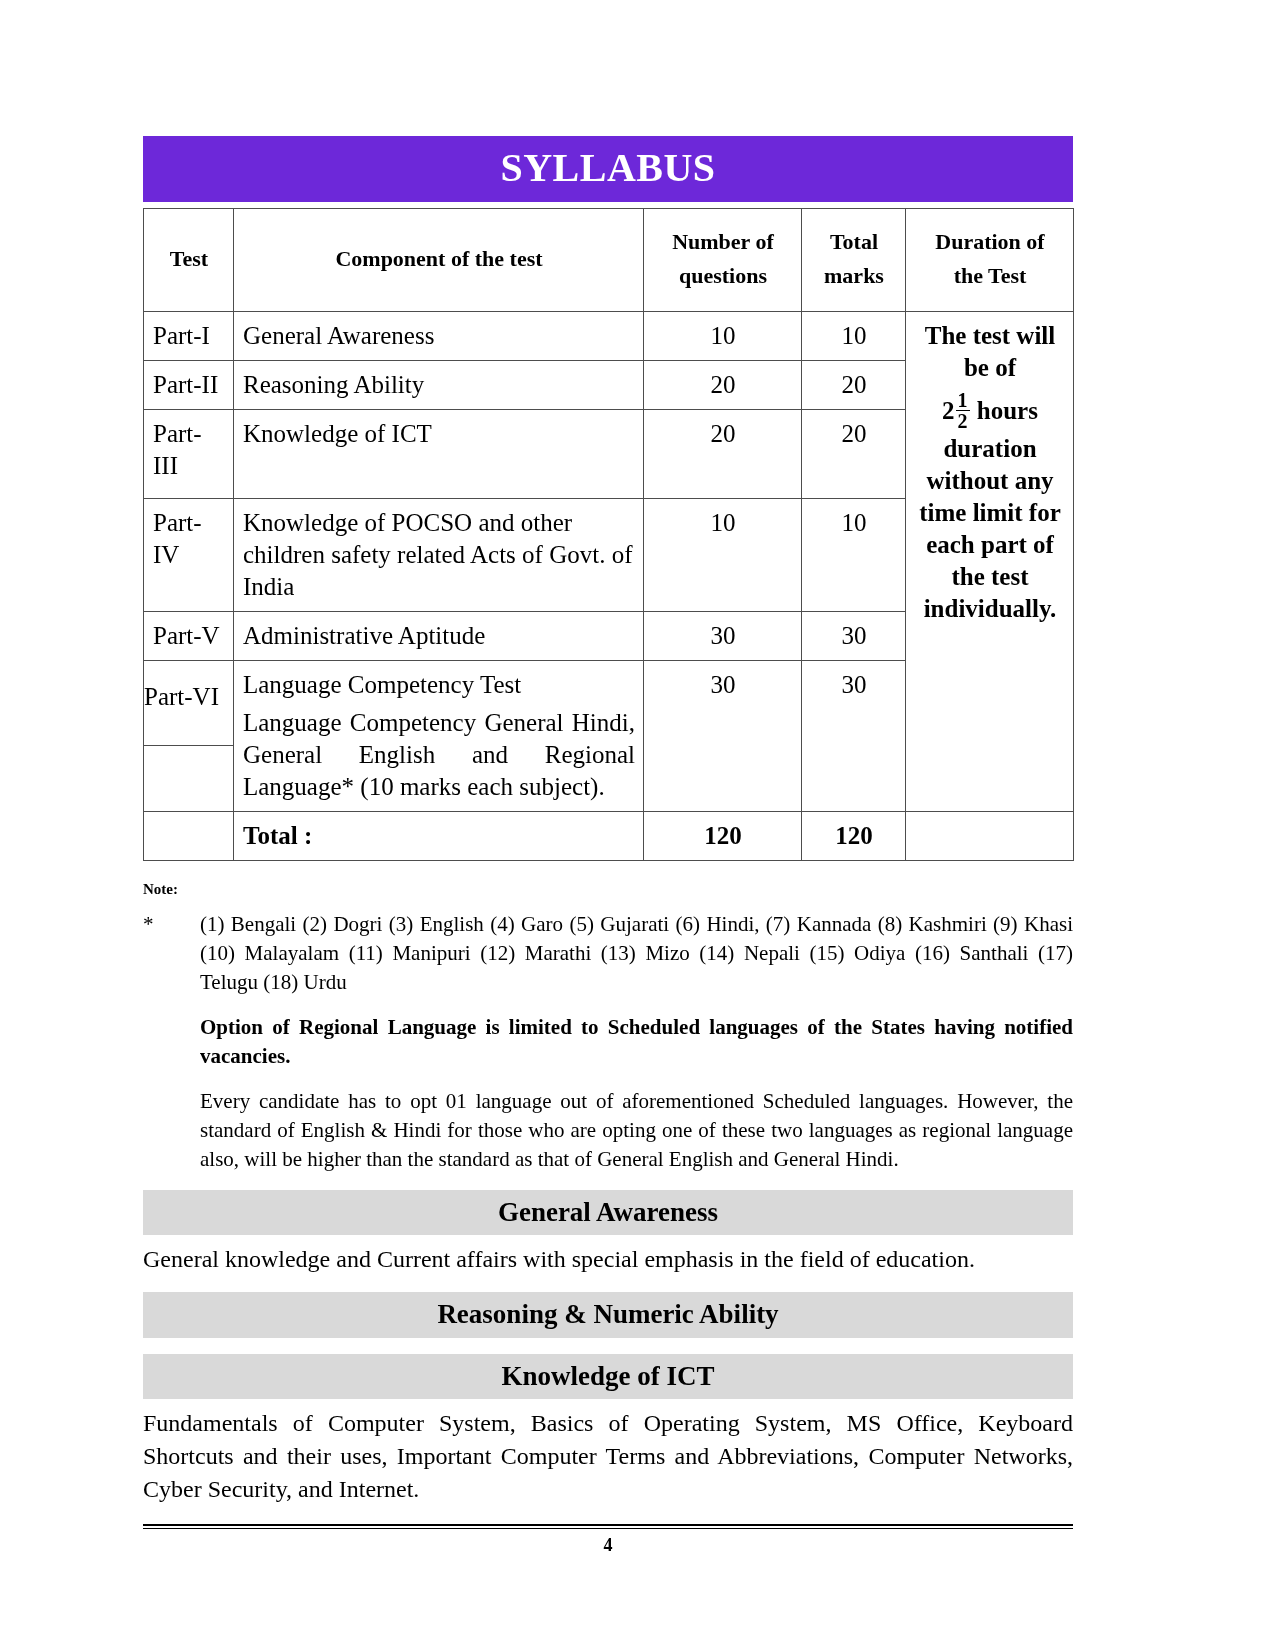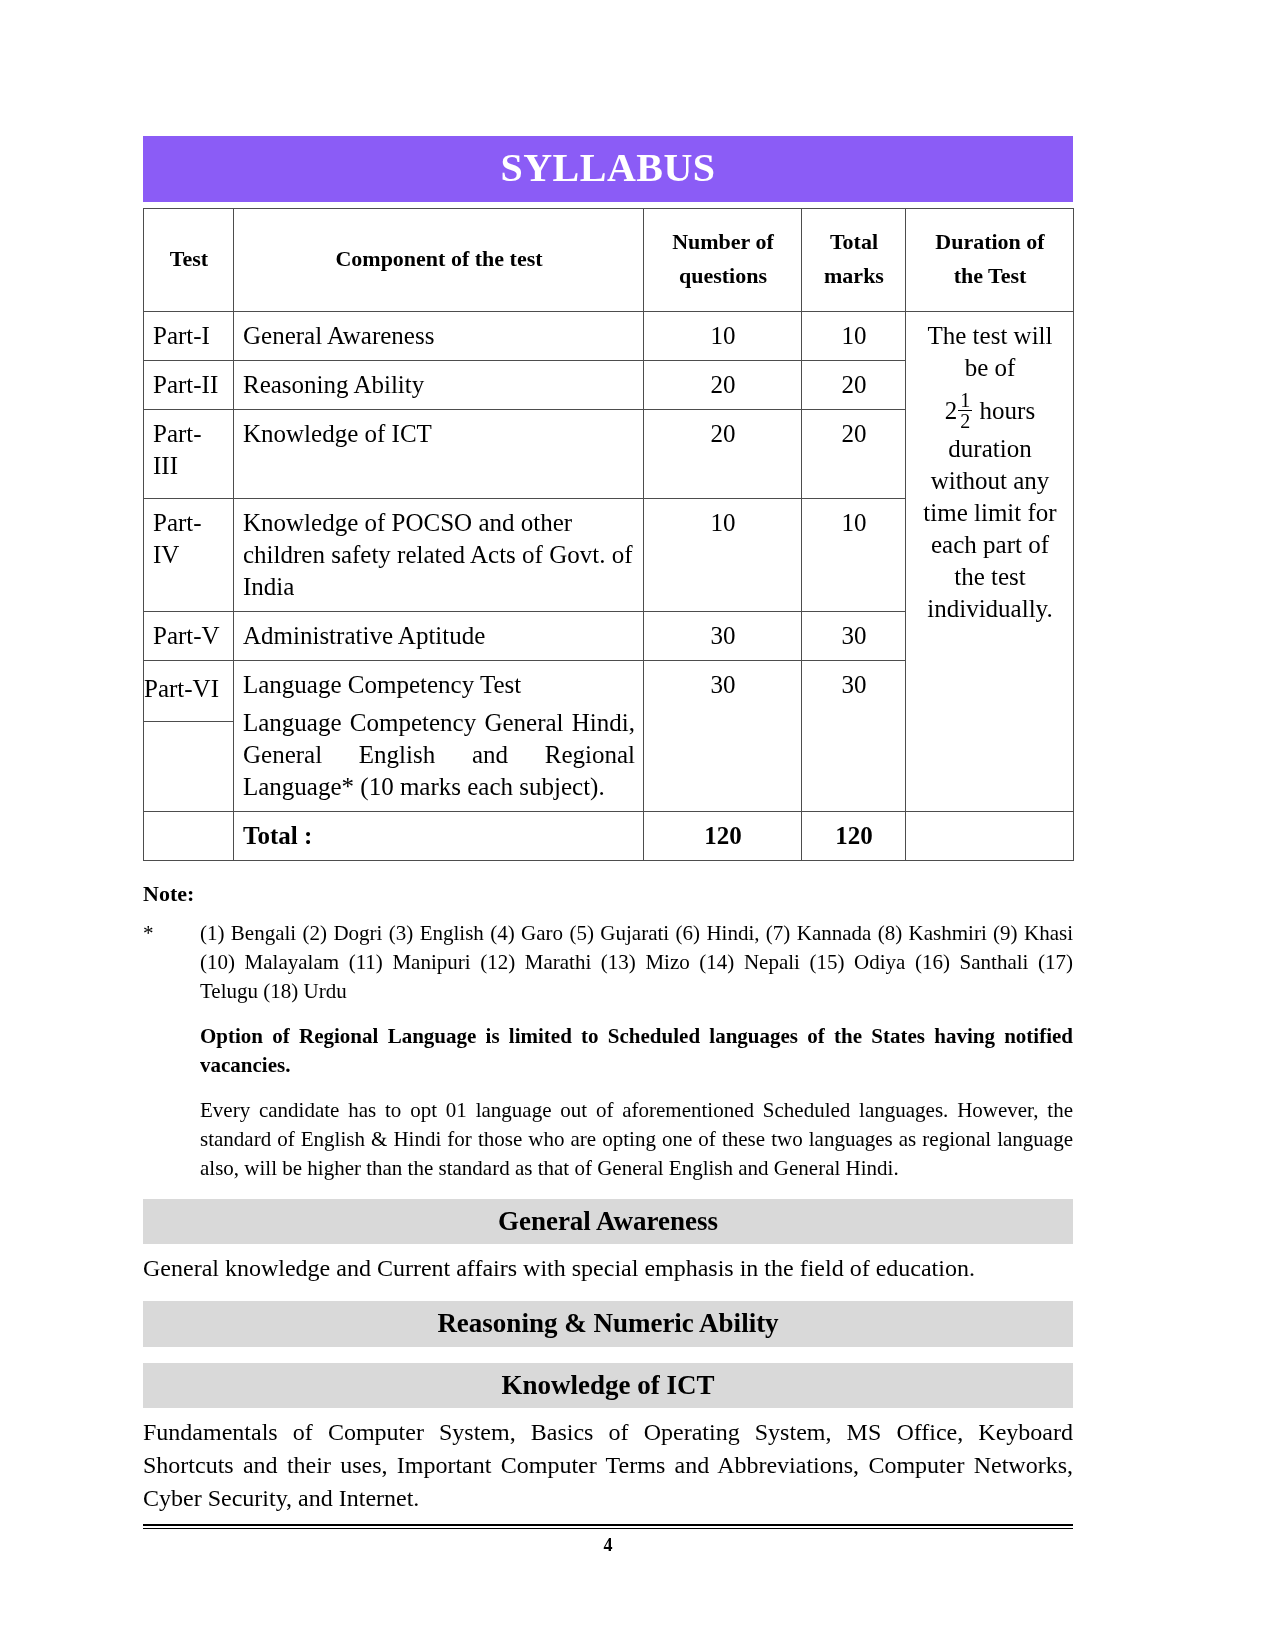--- a/index.html
+++ b/index.html
@@ -18,21 +18,21 @@
   .page {
     position: absolute;
     left: 143px;
     top: 0;
     width: 930px;
     height: 1650px;
   }
 
   
   .title-bar {
-    background: #8b5cf6;
+    background: #6d28d9;
     color: #ffffff;
     text-align: center;
     font-weight: bold;
     font-size: 40px;
     line-height: 1.0;
     padding: 12px 0 14px 0;
     margin-top: 136px;
     letter-spacing: 0.5px;
   }
 
@@ -67,54 +67,55 @@
 
   td.c-test   { text-align: left; }
   td.c-num    { text-align: center; vertical-align: top; }
   td.c-dur    {
     text-align: center;
     vertical-align: middle;
     font-size: 21px;
     line-height: 1.3;
     padding-left: 4px;
     padding-right: 4px;
+    font-weight: bold;
   }
   td.total-label { font-weight: bold; font-size: 22px; }
   td.total-num   { font-weight: bold; font-size: 22px; text-align: center; }
   td.blank-cell  { }
 
   .justify { text-align: justify; text-align-last: left; }
   .sub-para { margin-top: 6px; }
 
   
   .vi-split {
     border-bottom: 1px solid #4d4d4d;
-    margin: 4px -8px 0 -9px;
-    padding-bottom: 2px;
+    margin: 12px -8px 0 -9px;
+    padding-bottom: 18px;
     height: 46px;
   }
 
   
   .frac {
     display: inline-block;
     vertical-align: -0.45em;
     text-align: center;
     font-size: 0.80em;
     line-height: 1.0;
     margin: 0 1px;
   }
   .frac .num { display: block; padding: 0 2px; }
   .frac .den { display: block; border-top: 1px solid #000; padding: 0 2px; }
   .dur-line { display: block; }
   .dur-hours { display: block; margin: 6px 0 2px 0; }
 
   
   .note-head {
     font-weight: bold;
-    font-size: 22px;
+    font-size: 15px;
     margin-top: 20px;
   }
   .note-row {
     display: flex;
     margin-top: 12px;
   }
   .note-star {
     width: 57px;
     flex: 0 0 57px;
     font-size: 21px;

